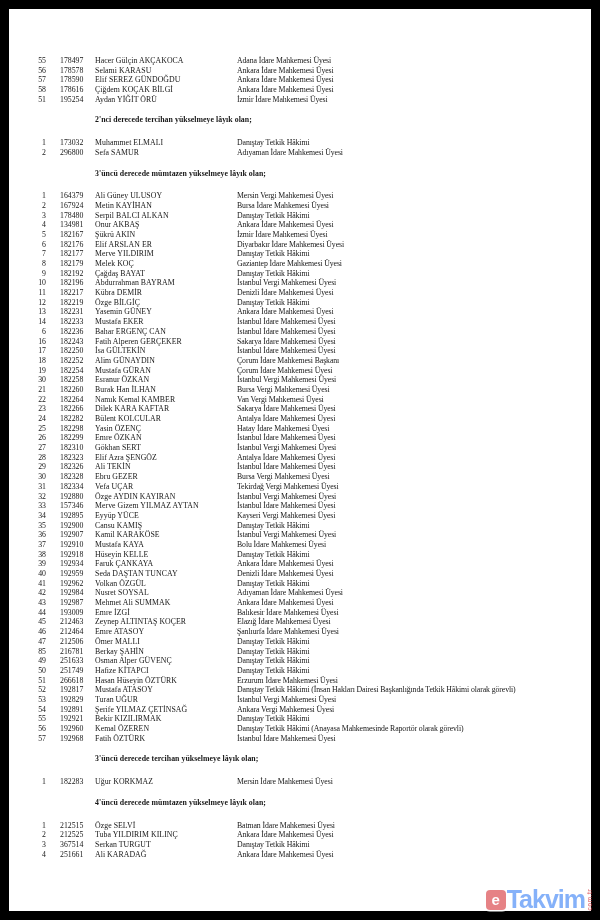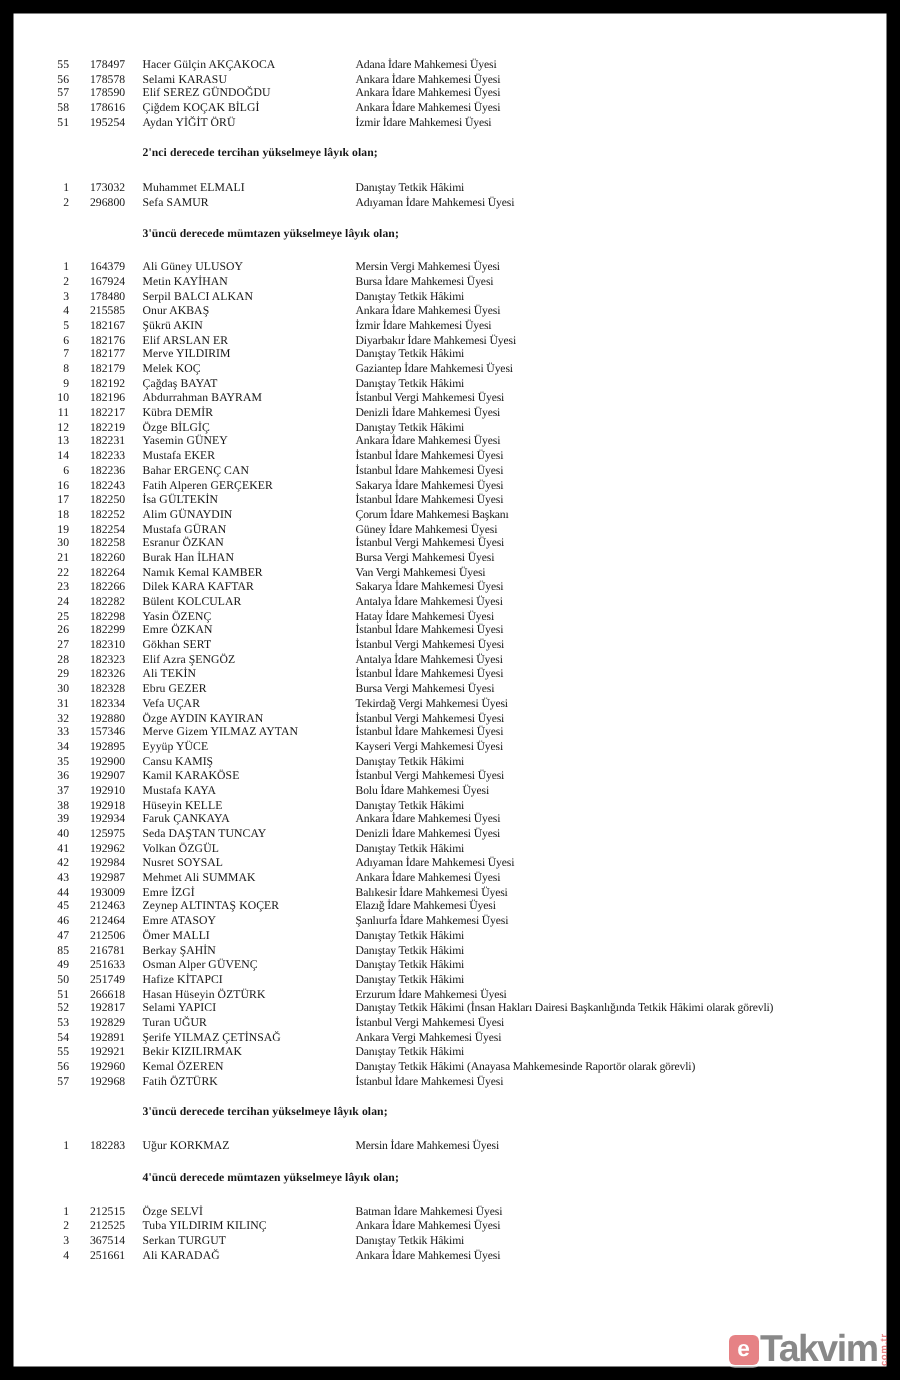--- a/index.html
+++ b/index.html
@@ -7,21 +7,21 @@
     width:600px;height:920px;position:relative;overflow:hidden;
     background:#ffffff;
     font-family:"Liberation Serif","DejaVu Serif",serif;
     color:#161616;
   }
   .frame{
     position:absolute;inset:0;border:9px solid #000;z-index:6;pointer-events:none;
   }
   .doc{
     position:absolute;left:0;top:0;right:0;
-    padding-top:38px;
+    padding-top:56px;
   }
   .section-header{
     font-size:7.8px;font-weight:700;line-height:9.7px;
     margin:11px 0 13px 95px;
     letter-spacing:.05px;
   }
   .row{
     display:grid;
     grid-template-columns:20px 49px 142px auto;
     margin-left:26px;
@@ -40,21 +40,21 @@
   }
   .wm-box{
     width:20px;height:20px;border-radius:4px;
     background:#d8373c;color:#fff;
     font-size:15px;font-weight:700;line-height:20px;text-align:center;
     margin-right:1px;
     box-shadow:0 0 0 2px rgba(255,255,255,.8);
   }
   .wm-brand{
     font-size:25px;font-weight:700;letter-spacing:-1px;
-    color:#404040;
+    color:#3b82f6;
     text-shadow:-1px -1px 0 #fff,1px -1px 0 #fff,-1px 1px 0 #fff,1px 1px 0 #fff,0 0 2px #fff;
   }
   .wm-domain{
     writing-mode:vertical-rl;transform:rotate(180deg);
     font-size:6.5px;font-weight:700;color:#d8373c;
     margin-left:1px;letter-spacing:.3px;
   }
 </style>
 </head>
 <body>
@@ -125,21 +125,21 @@
           <div class="cell court">Bursa İdare Mahkemesi Üyesi</div>
         </div>
         <div class="row">
           <div class="cell num">3</div>
           <div class="cell reg">178480</div>
           <div class="cell name">Serpil BALCI ALKAN</div>
           <div class="cell court">Danıştay Tetkik Hâkimi</div>
         </div>
         <div class="row">
           <div class="cell num">4</div>
-          <div class="cell reg">215585</div>
+          <div class="cell reg">134981</div>
           <div class="cell name">Onur AKBAŞ</div>
           <div class="cell court">Ankara İdare Mahkemesi Üyesi</div>
         </div>
         <div class="row">
           <div class="cell num">5</div>
           <div class="cell reg">182167</div>
           <div class="cell name">Şükrü AKIN</div>
           <div class="cell court">İzmir İdare Mahkemesi Üyesi</div>
         </div>
         <div class="row">
@@ -217,21 +217,21 @@
         <div class="row">
           <div class="cell num">18</div>
           <div class="cell reg">182252</div>
           <div class="cell name">Alim GÜNAYDIN</div>
           <div class="cell court">Çorum İdare Mahkemesi Başkanı</div>
         </div>
         <div class="row">
           <div class="cell num">19</div>
           <div class="cell reg">182254</div>
           <div class="cell name">Mustafa GÜRAN</div>
-          <div class="cell court">Güney İdare Mahkemesi Üyesi</div>
+          <div class="cell court">Çorum İdare Mahkemesi Üyesi</div>
         </div>
         <div class="row">
           <div class="cell num">30</div>
           <div class="cell reg">182258</div>
           <div class="cell name">Esranur ÖZKAN</div>
           <div class="cell court">İstanbul Vergi Mahkemesi Üyesi</div>
         </div>
         <div class="row">
           <div class="cell num">21</div>
           <div class="cell reg">182260</div>
@@ -341,21 +341,21 @@
           <div class="cell court">Danıştay Tetkik Hâkimi</div>
         </div>
         <div class="row">
           <div class="cell num">39</div>
           <div class="cell reg">192934</div>
           <div class="cell name">Faruk ÇANKAYA</div>
           <div class="cell court">Ankara İdare Mahkemesi Üyesi</div>
         </div>
         <div class="row">
           <div class="cell num">40</div>
-          <div class="cell reg">125975</div>
+          <div class="cell reg">192959</div>
           <div class="cell name">Seda DAŞTAN TUNCAY</div>
           <div class="cell court">Denizli İdare Mahkemesi Üyesi</div>
         </div>
         <div class="row">
           <div class="cell num">41</div>
           <div class="cell reg">192962</div>
           <div class="cell name">Volkan ÖZGÜL</div>
           <div class="cell court">Danıştay Tetkik Hâkimi</div>
         </div>
         <div class="row">
@@ -414,21 +414,21 @@
         </div>
         <div class="row">
           <div class="cell num">51</div>
           <div class="cell reg">266618</div>
           <div class="cell name">Hasan Hüseyin ÖZTÜRK</div>
           <div class="cell court">Erzurum İdare Mahkemesi Üyesi</div>
         </div>
         <div class="row">
           <div class="cell num">52</div>
           <div class="cell reg">192817</div>
-          <div class="cell name">Selami YAPICI</div>
+          <div class="cell name">Mustafa ATASOY</div>
           <div class="cell court">Danıştay Tetkik Hâkimi (İnsan Hakları Dairesi Başkanlığında Tetkik Hâkimi olarak görevli)</div>
         </div>
         <div class="row">
           <div class="cell num">53</div>
           <div class="cell reg">192829</div>
           <div class="cell name">Turan UĞUR</div>
           <div class="cell court">İstanbul Vergi Mahkemesi Üyesi</div>
         </div>
         <div class="row">
           <div class="cell num">54</div>

